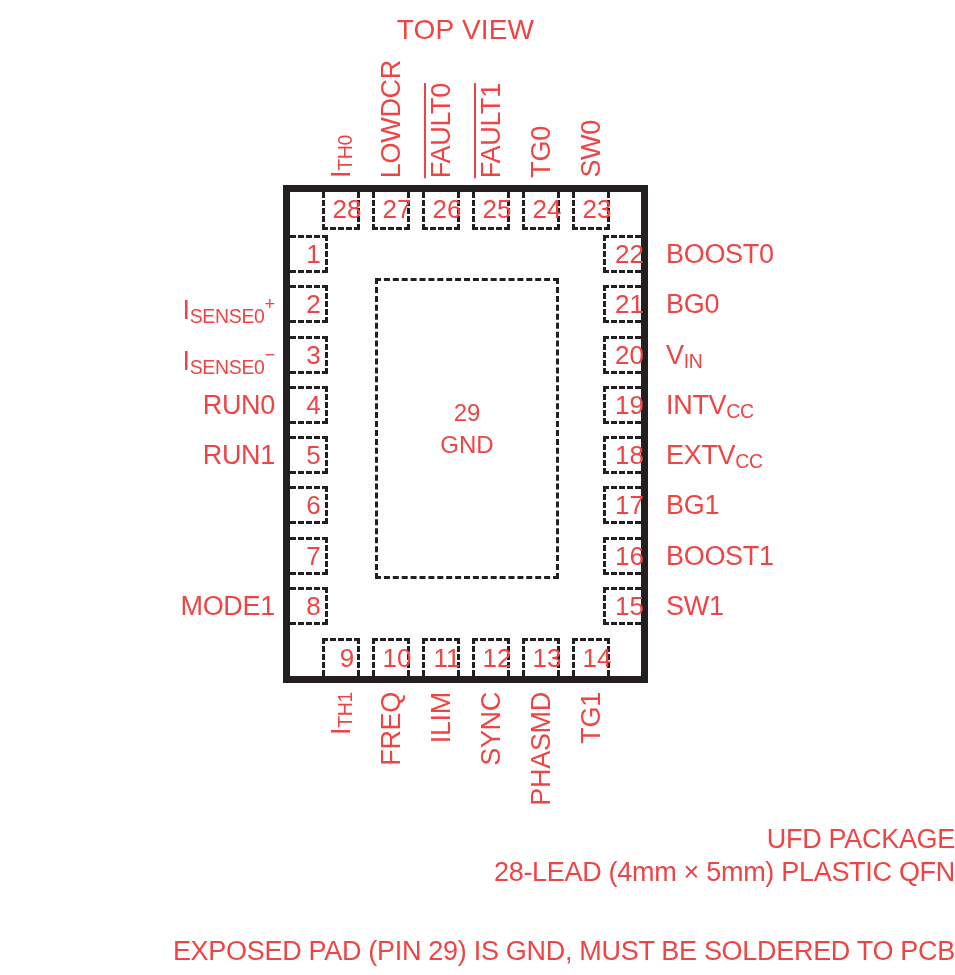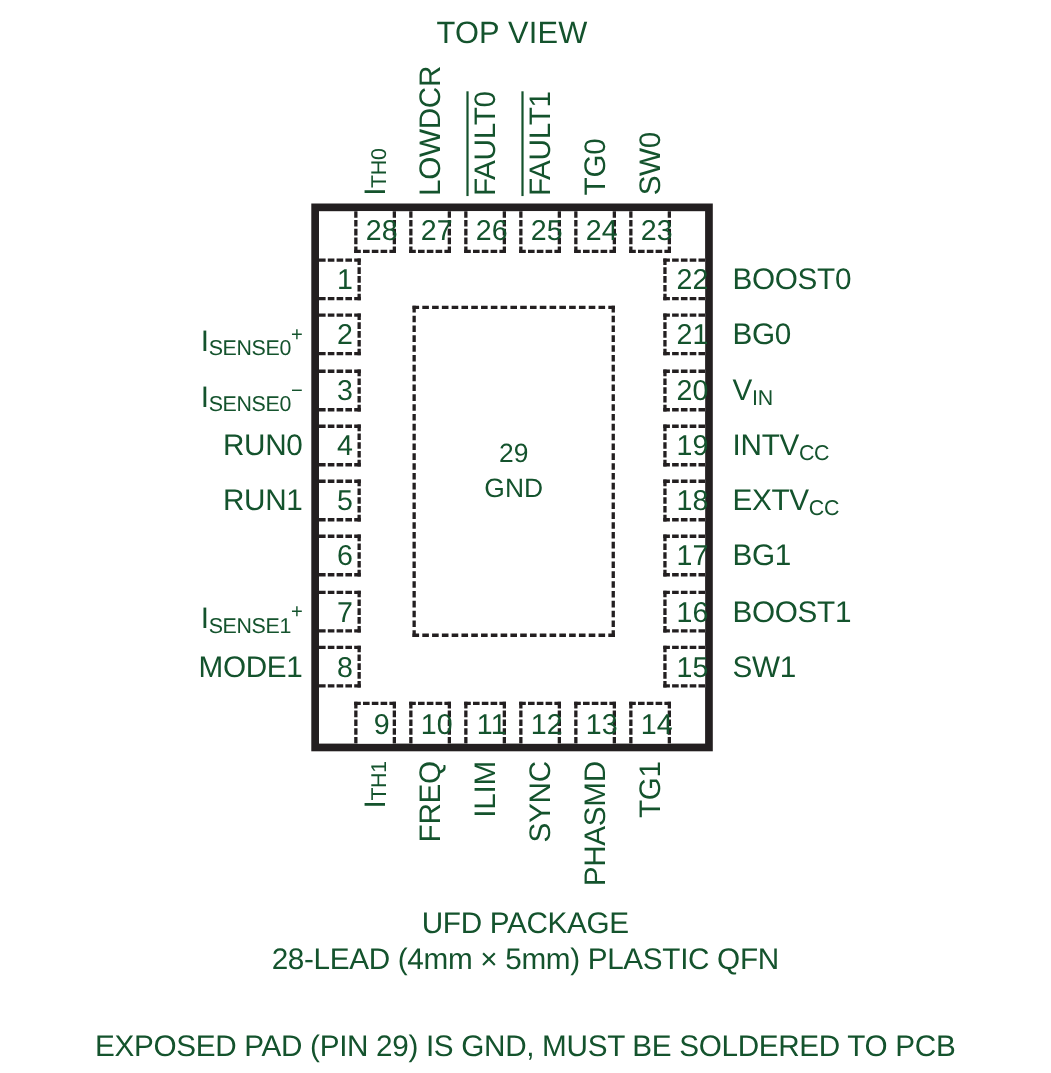--- a/index.html
+++ b/index.html
@@ -1,19 +1,19 @@
 <!DOCTYPE html>
 <html><head>
 <meta charset="utf-8">
 <style>
   * { margin:0; padding:0; box-sizing:border-box; }
   html,body { background:#ffffff; }
   #page {
     position:relative; width:955px; height:975px; background:#ffffff;
-    font-family:"Liberation Sans", sans-serif; color:#14532d; overflow:hidden;
+    font-family:"Liberation Sans", sans-serif; color:#ef4444; overflow:hidden;
   }
   .abs { position:absolute; }
   .title {
     left:283px; top:14px; width:365px; text-align:center;
     font-size:28px; letter-spacing:0.2px; white-space:nowrap;
   }
   .pkg {
     left:283px; top:185px; width:365px; height:498px;
     border:7px solid #231f20;
   }
@@ -34,21 +34,21 @@
   .pin.r { left:603px; border-right:none; }
   .lbl { font-size:27px; line-height:34px; white-space:nowrap; letter-spacing:-0.3px; }
   .lbl.left  { left:90px;  width:185px; text-align:right; }
   .lbl.right { left:666px; }
   .vert { writing-mode:vertical-rl; transform:rotate(180deg); }
   .vt { bottom:797px; }
   .vb { top:692px; }
   .sb { font-size:0.72em; vertical-align:-0.2em; }
   .sp { font-size:0.68em; vertical-align:0.5em; }
   .ovl { text-decoration:overline; text-decoration-thickness:2px; }
-  .fline { left:0; width:955px; text-align:center; font-size:27px; letter-spacing:-0.3px; white-space:nowrap; }
+  .fline { left:0; width:955px; text-align:right; font-size:27px; letter-spacing:-0.3px; white-space:nowrap; }
 </style>
 </head>
 <body>
 
 <div id="page">
 
   <div class="abs title">TOP VIEW</div>
 
   <div class="abs pkg"></div>
 
@@ -77,21 +77,20 @@
   <div class="abs pin l" style="top:386px">4</div>
   <div class="abs pin l" style="top:436px">5</div>
   <div class="abs pin l" style="top:486px">6</div>
   <div class="abs pin l" style="top:537px">7</div>
   <div class="abs pin l" style="top:587px">8</div>
 
   <div class="abs lbl left" style="top:287px"><span>I</span><span class="sb">SENSE0</span><span class="sp">+</span></div>
   <div class="abs lbl left" style="top:338px"><span>I</span><span class="sb">SENSE0</span><span class="sp">−</span></div>
   <div class="abs lbl left" style="top:388px"><span>RUN0</span></div>
   <div class="abs lbl left" style="top:438px"><span>RUN1</span></div>
-  <div class="abs lbl left" style="top:539px"><span>I</span><span class="sb">SENSE1</span><span class="sp">+</span></div>
   <div class="abs lbl left" style="top:589px"><span>MODE1</span></div>
 
   <div class="abs pin r" style="top:235px">22</div>
   <div class="abs pin r" style="top:285px">21</div>
   <div class="abs pin r" style="top:336px">20</div>
   <div class="abs pin r" style="top:386px">19</div>
   <div class="abs pin r" style="top:436px">18</div>
   <div class="abs pin r" style="top:486px">17</div>
   <div class="abs pin r" style="top:537px">16</div>
   <div class="abs pin r" style="top:587px">15</div>

